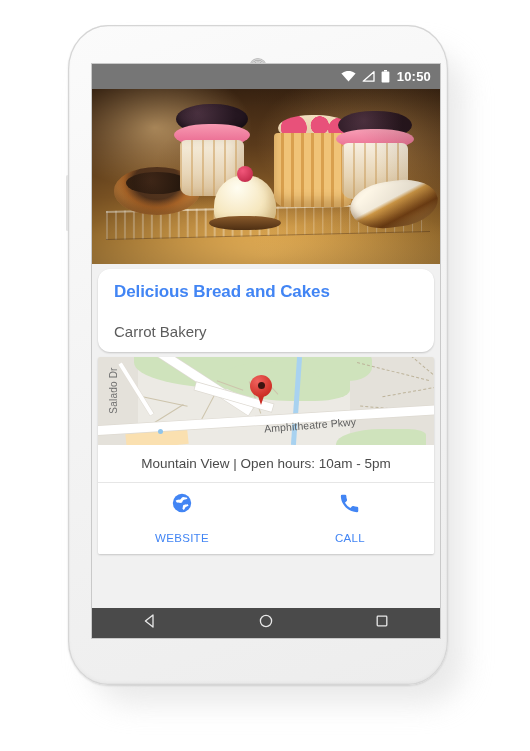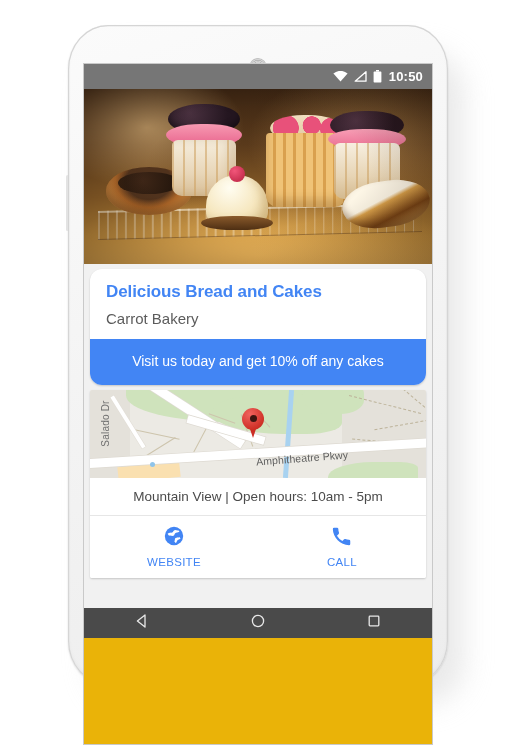--- a/index.html
+++ b/index.html
@@ -64,22 +64,22 @@
     position: absolute;
     left: -2px; top: 150px;
     width: 3px; height: 56px;
     border-radius: 2px;
     background: #e3e3e3;
   }
 
   
   #screen {
     position: absolute;
-    left: 84px; top: 64px;
-    width: 348px; height: 680px;
+    left: 92px; top: 64px;
+    width: 348px; height: 574px;
     background: #eab308;
     overflow: hidden;
     box-shadow: 0 0 0 1px #c9c9c9;
   }
 
   
   #status-bar {
     height: 25px;
     background: #767676;
     display: flex;
@@ -252,21 +252,21 @@
     color: #4285f4;
     font-size: 17px;
     font-weight: bold;
     line-height: 1.15;
     letter-spacing: -.1px;
   }
   #ad-business {
     color: #5c5c5c;
     font-size: 15px;
     line-height: 1.2;
-    margin-top: 8px;
+    margin-top: 21px;
   }
   #promo-banner {
     background: #4285f4;
     color: #ffffff;
     font-size: 14px;
     text-align: center;
     padding: 15px 8px 16px 8px;
     line-height: 1.1;
   }
 
@@ -410,21 +410,21 @@
   #action-row {
     display: flex;
     background: #fff;
     padding: 9px 0 10px 0;
   }
   .action-btn {
     flex: 1;
     display: flex;
     flex-direction: column;
     align-items: center;
-    gap: 5px;
+    gap: 14px;
     cursor: pointer;
   }
   .action-btn .label {
     color: #4285f4;
     font-size: 11.5px;
     letter-spacing: .3px;
   }
   .action-icon { display: block; }
 
   
@@ -500,21 +500,20 @@
         </div>
         <div class="cake pastry-shell"></div>
         <div class="vignette"></div>
       </div>
 
       <div id="info-card">
         <div id="headline-block">
           <div id="ad-headline">Delicious Bread and Cakes</div>
           <div id="ad-business">Carrot Bakery</div>
         </div>
-        <div id="promo-banner">Visit us today and get 10% off any cakes</div>
       </div>
 
       <div id="map-card">
 
         <div id="map-view">
           <div class="map-grayblock gb2"></div>
           <div class="map-grayblock gb1"></div>
           <div class="map-green mg1"></div>
           <div class="map-green mg2"></div>
           <div class="map-green mg3"></div>

